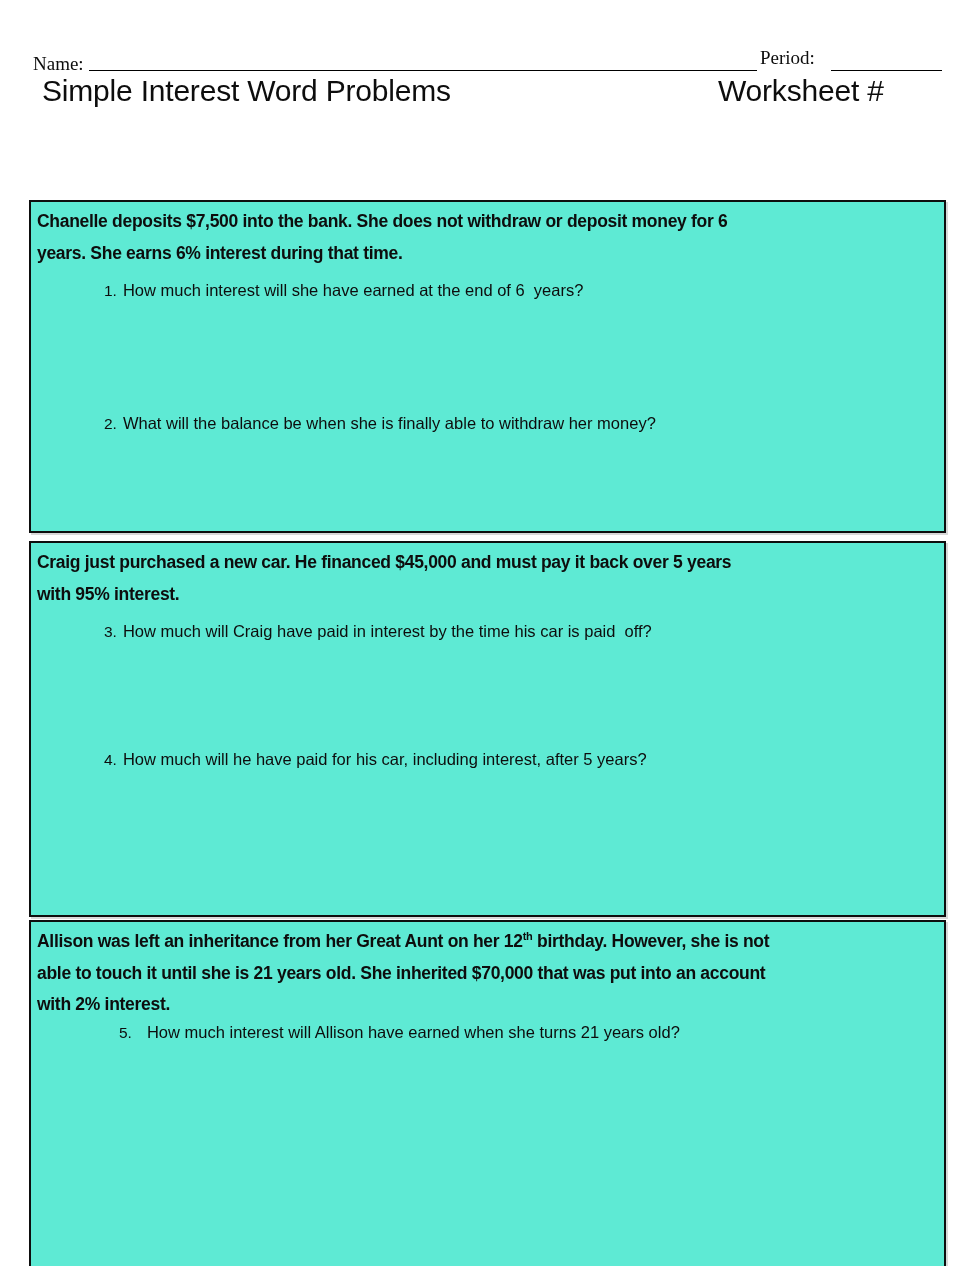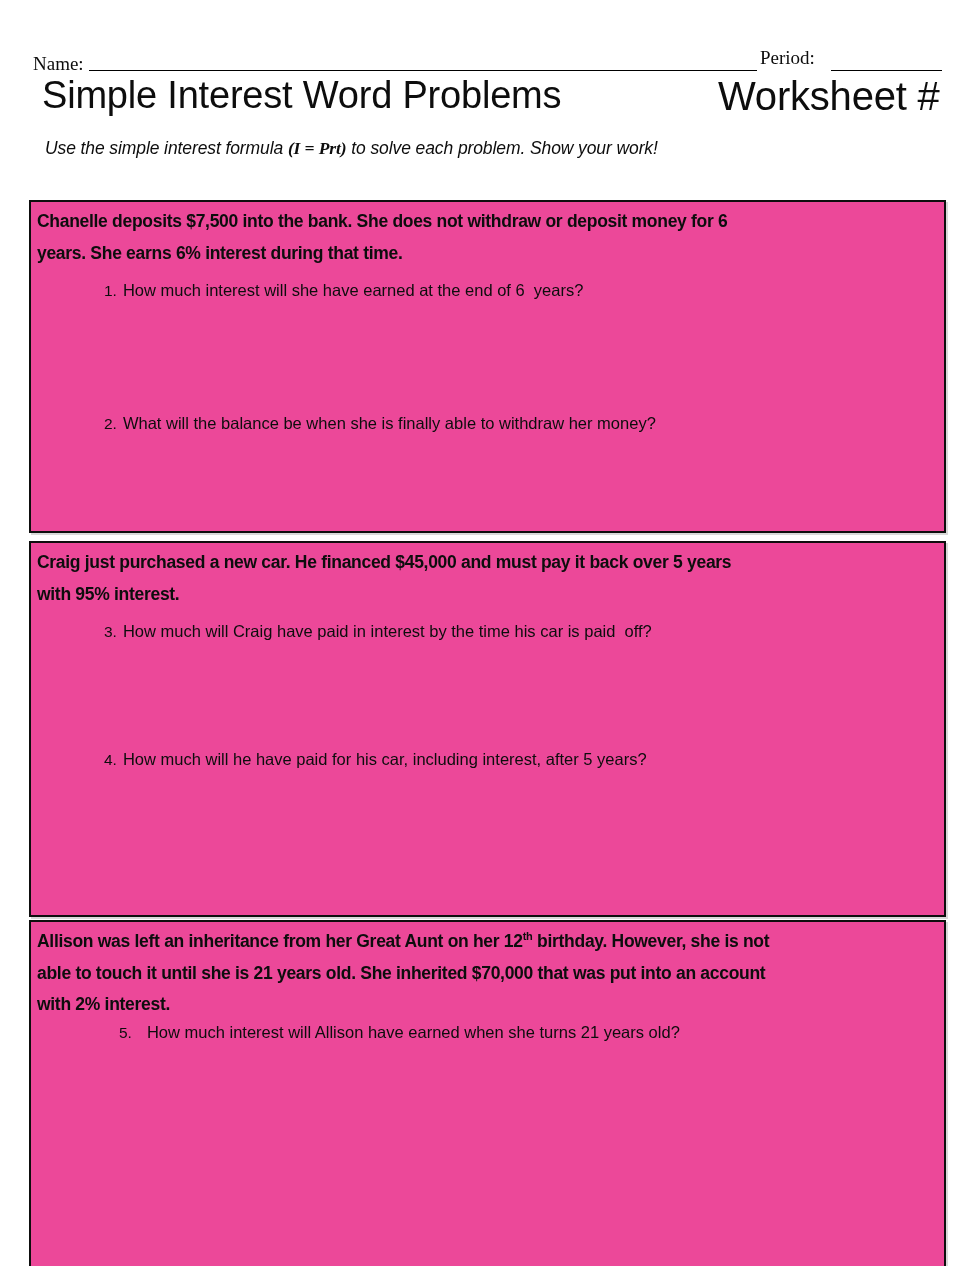--- a/index.html
+++ b/index.html
@@ -13,39 +13,39 @@
   }
   
   .serif{font-family:"Liberation Serif", serif;}
   .name-label{position:absolute;left:33px;top:53px;font-size:19px;}
   .period-label{position:absolute;left:760px;top:47px;font-size:19px;}
   .blank-line{position:absolute;border-bottom:1.6px solid #000;height:0;}
   .name-blank{left:89px;top:70px;width:668px;}
   .period-blank{left:831px;top:70px;width:111px;}
   .page-title{
     position:absolute;left:42px;top:74px;margin:0;
-    font-size:38px;font-weight:400;letter-spacing:-0.2px;
+    font-size:30px;font-weight:400;letter-spacing:-0.2px;
   }
   .worksheet-label{
     position:absolute;left:718px;top:74px;
-    font-size:40px;letter-spacing:-0.2px;
+    font-size:30px;letter-spacing:-0.2px;
   }
   .instruction{
     position:absolute;left:45px;top:138px;margin:0;
     font-size:17.5px;font-style:italic;letter-spacing:-0.1px;
   }
   .formula{
     font-family:"Liberation Serif", serif;
     font-weight:700;font-style:italic;
   }
   
   .problem-box{
     position:absolute;left:29px;width:917px;
     border:2.5px solid #0e0e0e;
-    background:#ec4899;
+    background:#5eead4;
     box-shadow:2px 2px 0 #d9d9d9;
     box-sizing:border-box;
   }
   .box1{top:200px;height:333px;}
   .box2{top:541px;height:376px;}
   .box3{top:920px;height:391px;}
   .prompt{
     margin:4px 8px 0 6px;
     font-weight:700;font-size:17.5px;
     letter-spacing:-0.3px;line-height:31.5px;
@@ -72,21 +72,20 @@
 <div class="page">
 
   <span class="serif name-label">Name:</span>
   <div class="blank-line name-blank"></div>
   <span class="serif period-label">Period:</span>
   <div class="blank-line period-blank"></div>
 
   <h1 class="page-title">Simple Interest Word Problems</h1>
   <div class="worksheet-label">Worksheet #</div>
 
-  <p class="instruction"><span>Use the simple interest formula </span><span class="formula">(I = Prt)</span><span> to solve each problem. Show your work!</span></p>
 
   <section class="problem-box box1">
     <p class="prompt">
       <span class="pline">Chanelle deposits $7,500 into the bank. She does not withdraw or deposit money for 6</span>
       <span class="pline">years. She earns 6% interest during that time.</span>
     </p>
     <div class="question q1"><span class="qnum">1.</span><span class="qtext">How much interest will she have earned at the end of 6  years?</span></div>
     <div class="question q2"><span class="qnum">2.</span><span class="qtext">What will the balance be when she is finally able to withdraw her money?</span></div>
   </section>
 

